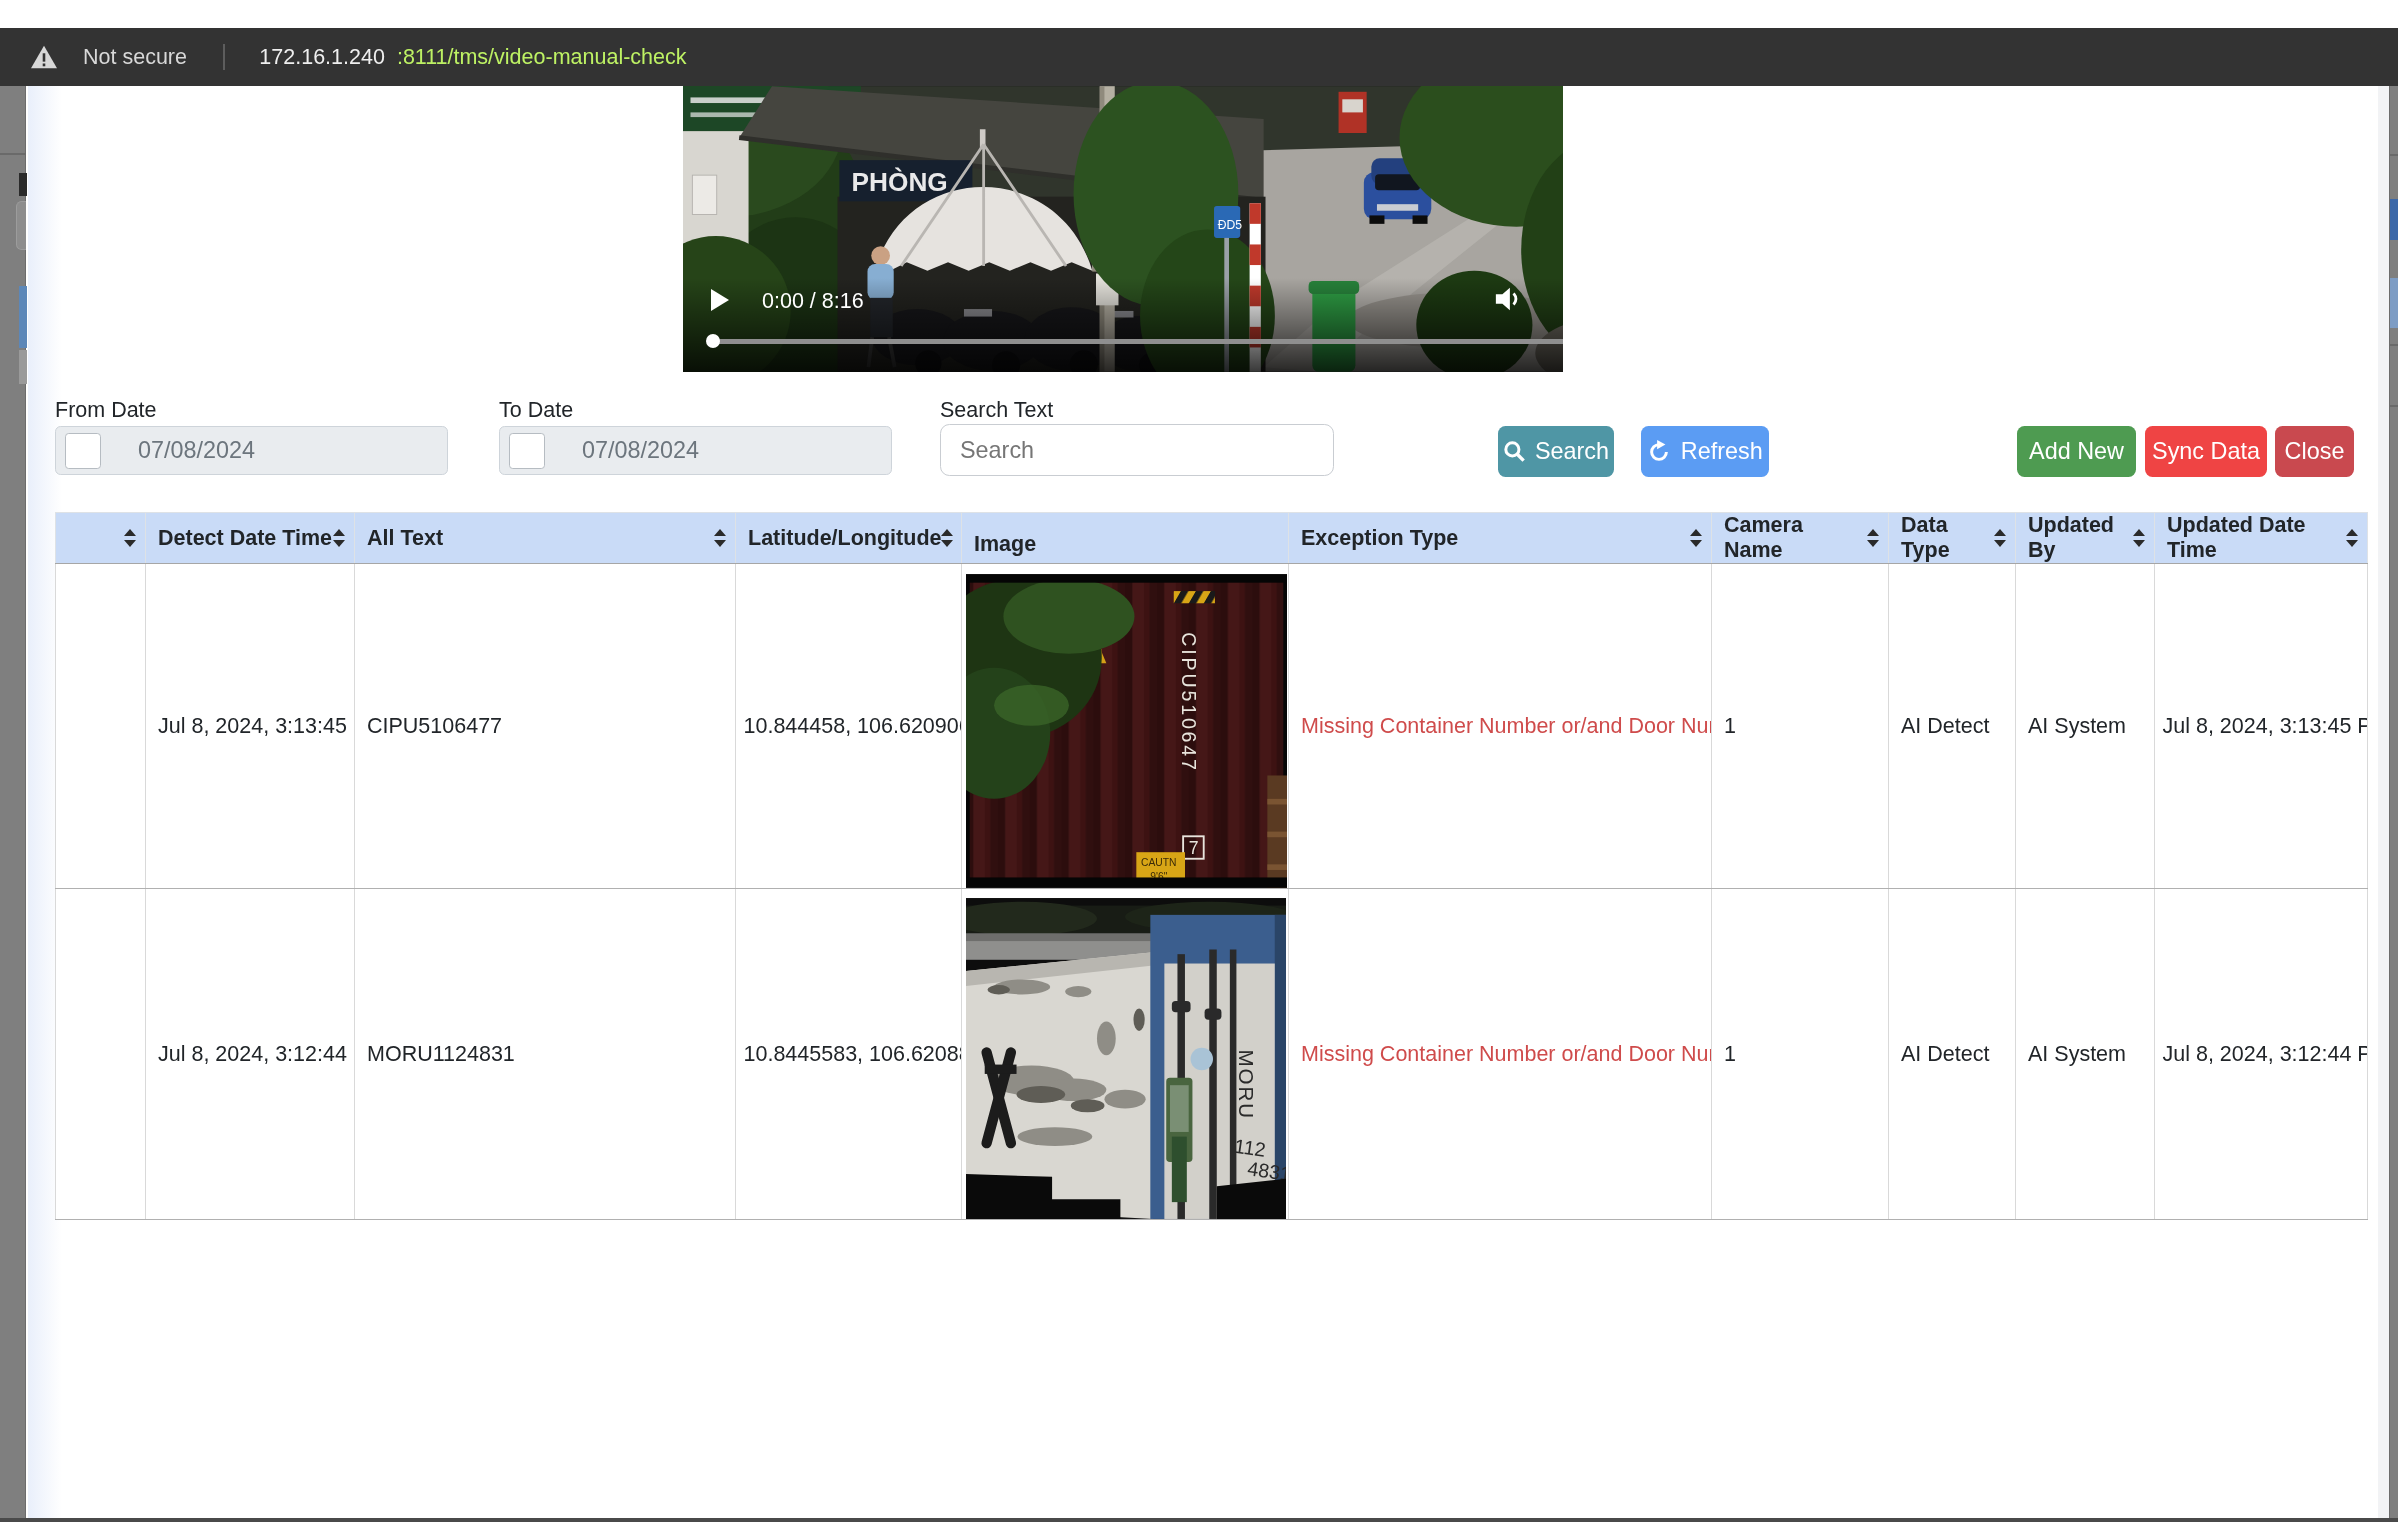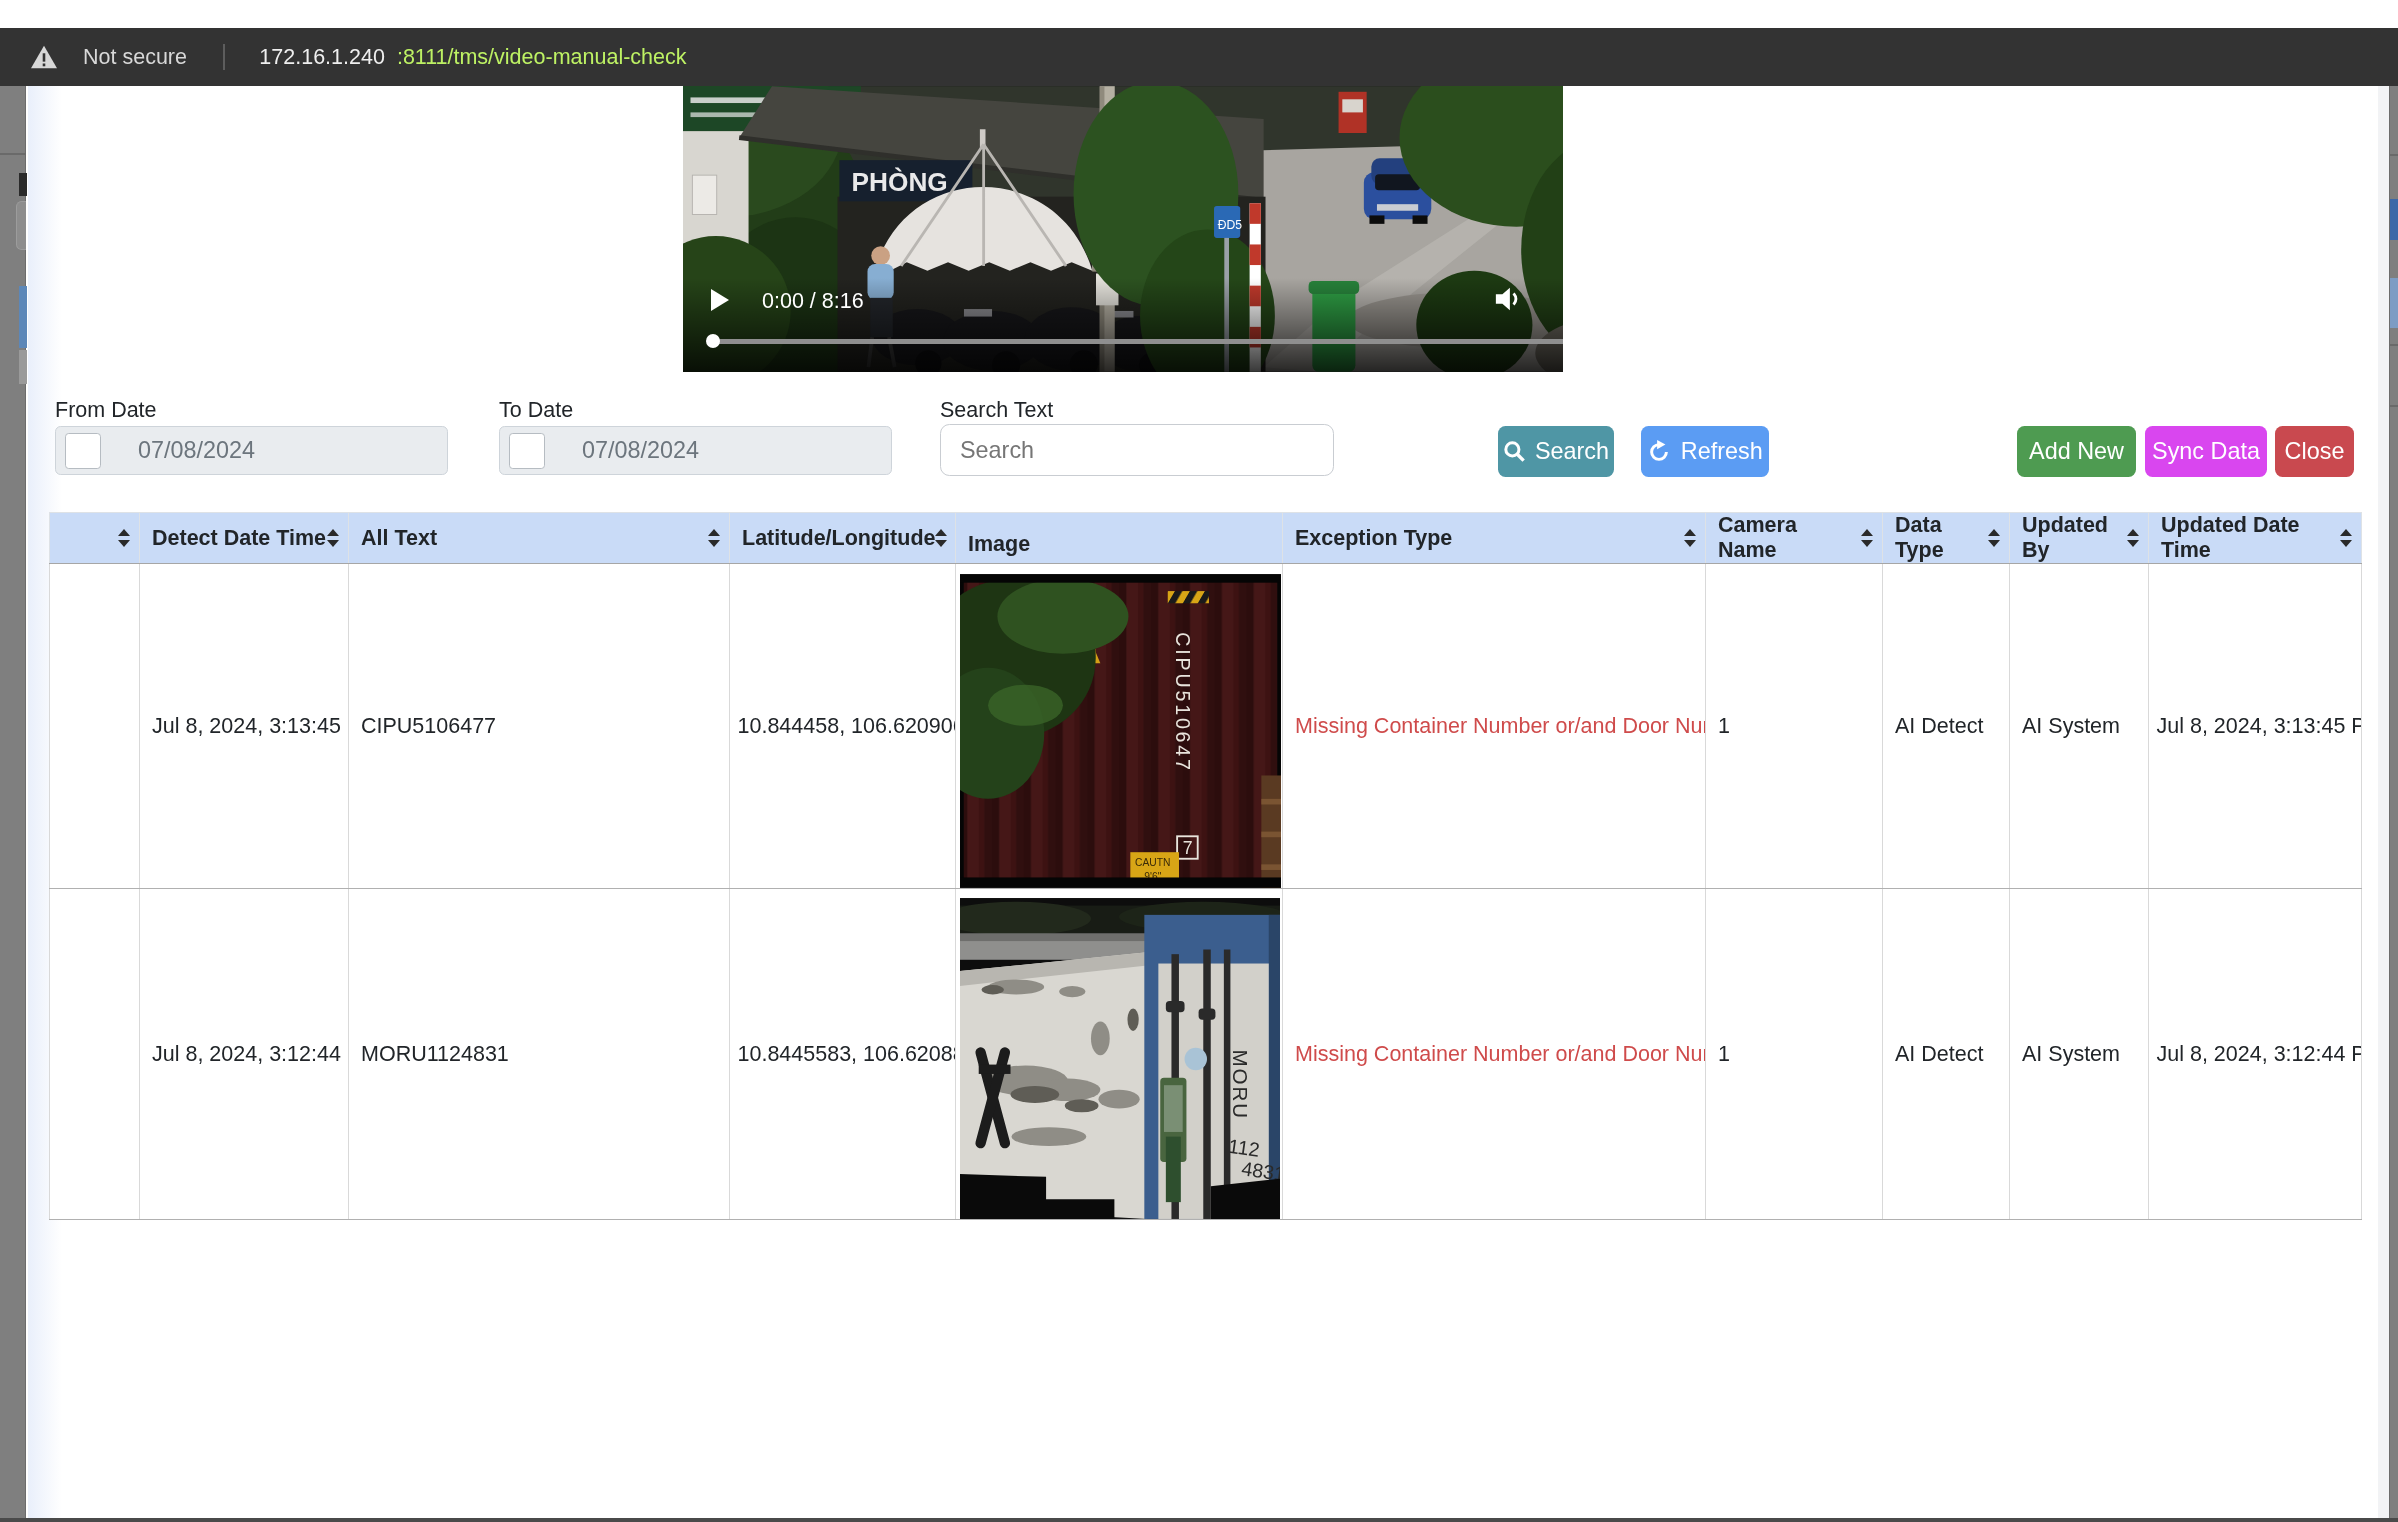--- a/index.html
+++ b/index.html
@@ -71,25 +71,25 @@
                   padding-left:19px; font-size:23.4px; color:#333;
                   font-family:"Liberation Sans",sans-serif; }
   .search-input::placeholder { color:#767676; }
 
   .btn { position:absolute; top:426px; height:51px; border:none; border-radius:7.5px;
          color:#fff; font-size:23.4px; font-family:"Liberation Sans",sans-serif;
          display:flex; align-items:center; justify-content:center; gap:9.4px; cursor:pointer; }
   .btn-search { left:1498px; width:116px; background:#4f96a5; }
   .btn-refresh{ left:1641px; width:128px; background:#5b9cf3; }
   .btn-add    { left:2017px; width:119px; background:#4e9b51; }
-  .btn-sync   { left:2145px; width:122px; background:#d946ef; }
+  .btn-sync   { left:2145px; width:122px; background:#ef4444; }
   .btn-close  { left:2275px; width:79px;  background:#c9494f; }
 
   
-  table.grid { position:absolute; left:49px; top:512px; width:2312px;
+  table.grid { position:absolute; left:55px; top:512px; width:2312px;
                border-collapse:collapse; table-layout:fixed; }
   .grid th { background:#c9dbf7; height:50px; border:0.9px solid #dee2e6;
              border-bottom:1.9px solid #a6a6a6; font-size:21.5px; color:#212529;
              font-weight:bold; text-align:left; padding:0; }
   .grid td { border:0.9px solid #d9d9d9; border-bottom:1.9px solid #b0b0b0;
              font-size:21.5px; color:#212529; vertical-align:middle;
              padding:0 7.5px 0 12px; background:#fff; overflow:hidden; white-space:nowrap; }
   .grid tr.r1 td { height:325px; } .grid tr.r2 td { height:329px; }
   .th-inner { display:flex; align-items:center; justify-content:space-between;
               padding:0 9.4px 0 12px; height:100%; cursor:pointer; }

